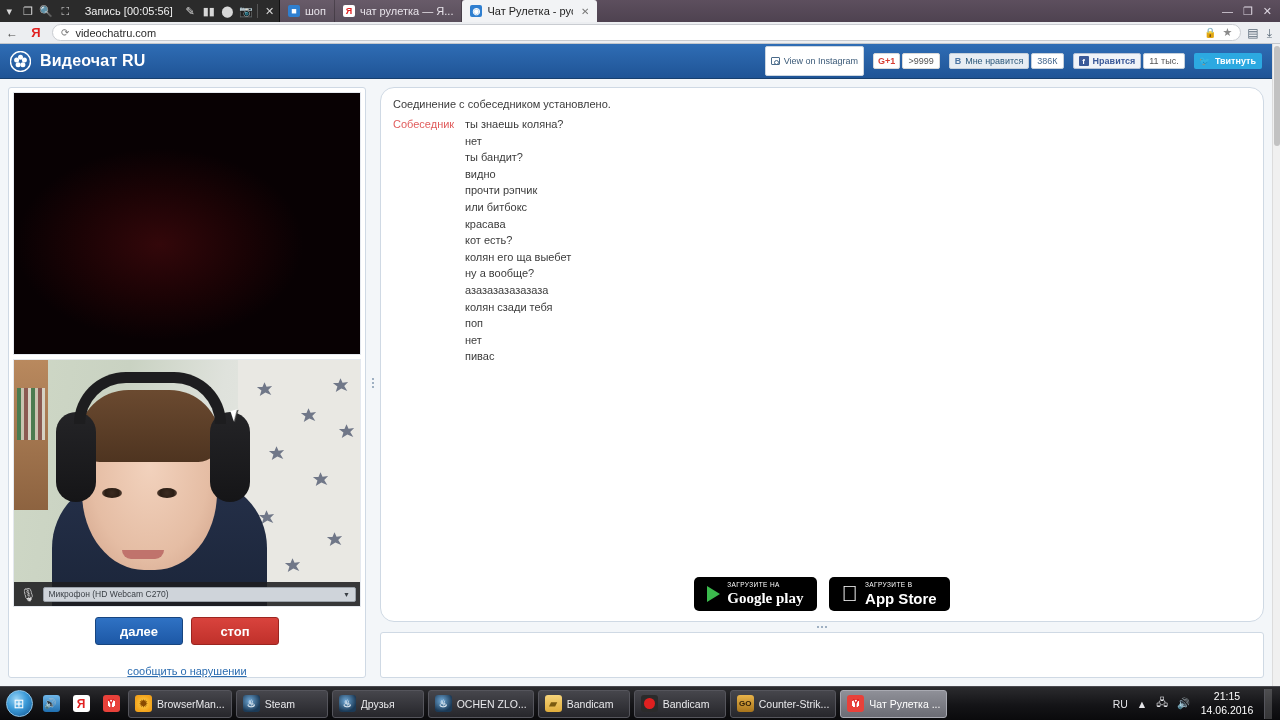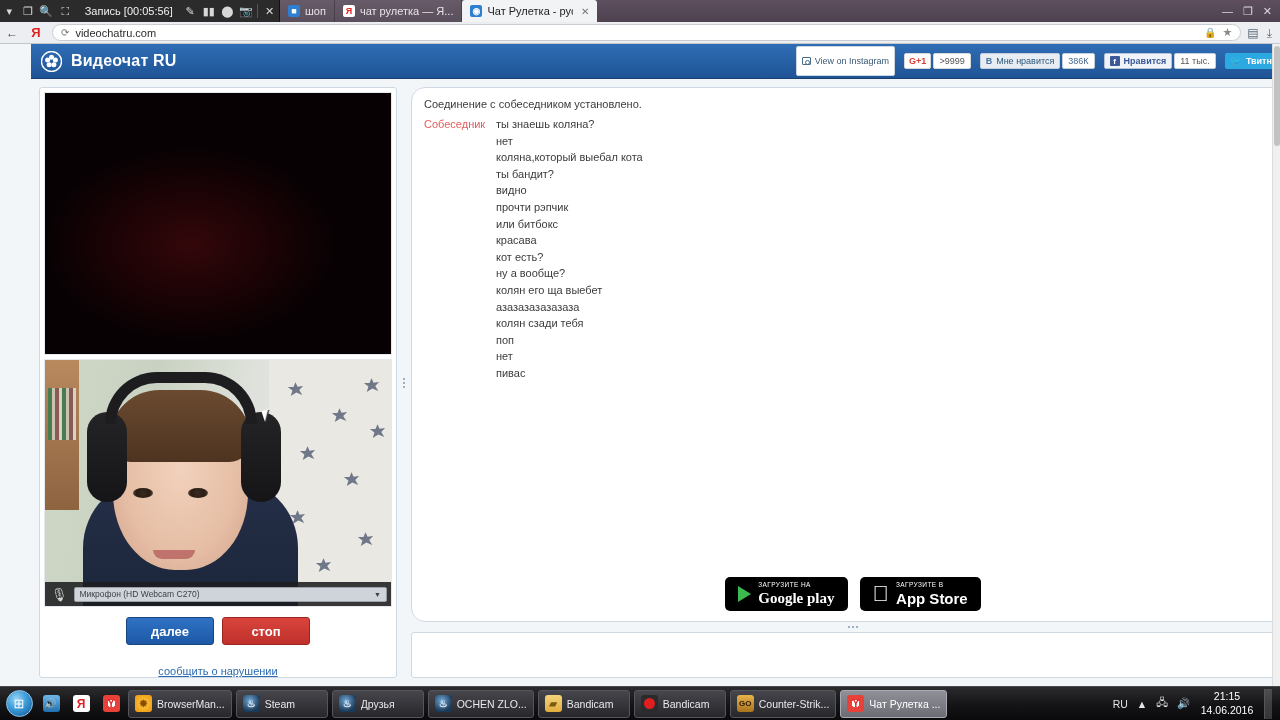--- a/index.html
+++ b/index.html
@@ -94,21 +94,20 @@
   .rightnav {
     display: flex; align-items: center; gap: 8px; padding-right: 8px;
     color: #5a6a78; font-size: 12px;
   }
 
   
   #page {
     position: absolute; left: 0; top: 44px; width: 1272px; height: 642px;
     background: #f3f6f9;
     overflow: hidden;
-    padding-left: 31px;
   }
   #scrollbar {
     position: absolute; right: 0; top: 44px; width: 8px; height: 642px;
     background: #f0f0f0; border-left: 1px solid #dcdcdc;
   }
   #scrollbar .thumb {
     position: absolute; left: 1px; top: 2px; width: 6px; height: 100px;
     background: #c2c2c2; border-radius: 3px;
   }
 
@@ -582,24 +581,20 @@
               <div class="msg-row">
                 <span class="who">Собеседник</span>
                 <span class="txt">ты знаешь коляна?</span>
               </div>
               <div class="msg-row">
                 <span class="who"></span>
                 <span class="txt">нет</span>
               </div>
               <div class="msg-row">
                 <span class="who"></span>
-                <span class="txt">коляна,который выебал кота</span>
-              </div>
-              <div class="msg-row">
-                <span class="who"></span>
                 <span class="txt">ты бандит?</span>
               </div>
               <div class="msg-row">
                 <span class="who"></span>
                 <span class="txt">видно</span>
               </div>
               <div class="msg-row">
                 <span class="who"></span>
                 <span class="txt">прочти рэпчик</span>
               </div>
@@ -610,25 +605,25 @@
               <div class="msg-row">
                 <span class="who"></span>
                 <span class="txt">красава</span>
               </div>
               <div class="msg-row">
                 <span class="who"></span>
                 <span class="txt">кот есть?</span>
               </div>
               <div class="msg-row">
                 <span class="who"></span>
+                <span class="txt">колян его ща выебет</span>
+              </div>
+              <div class="msg-row">
+                <span class="who"></span>
                 <span class="txt">ну а вообще?</span>
-              </div>
-              <div class="msg-row">
-                <span class="who"></span>
-                <span class="txt">колян его ща выебет</span>
               </div>
               <div class="msg-row">
                 <span class="who"></span>
                 <span class="txt">азазазазазазаза</span>
               </div>
               <div class="msg-row">
                 <span class="who"></span>
                 <span class="txt">колян сзади тебя</span>
               </div>
               <div class="msg-row">

